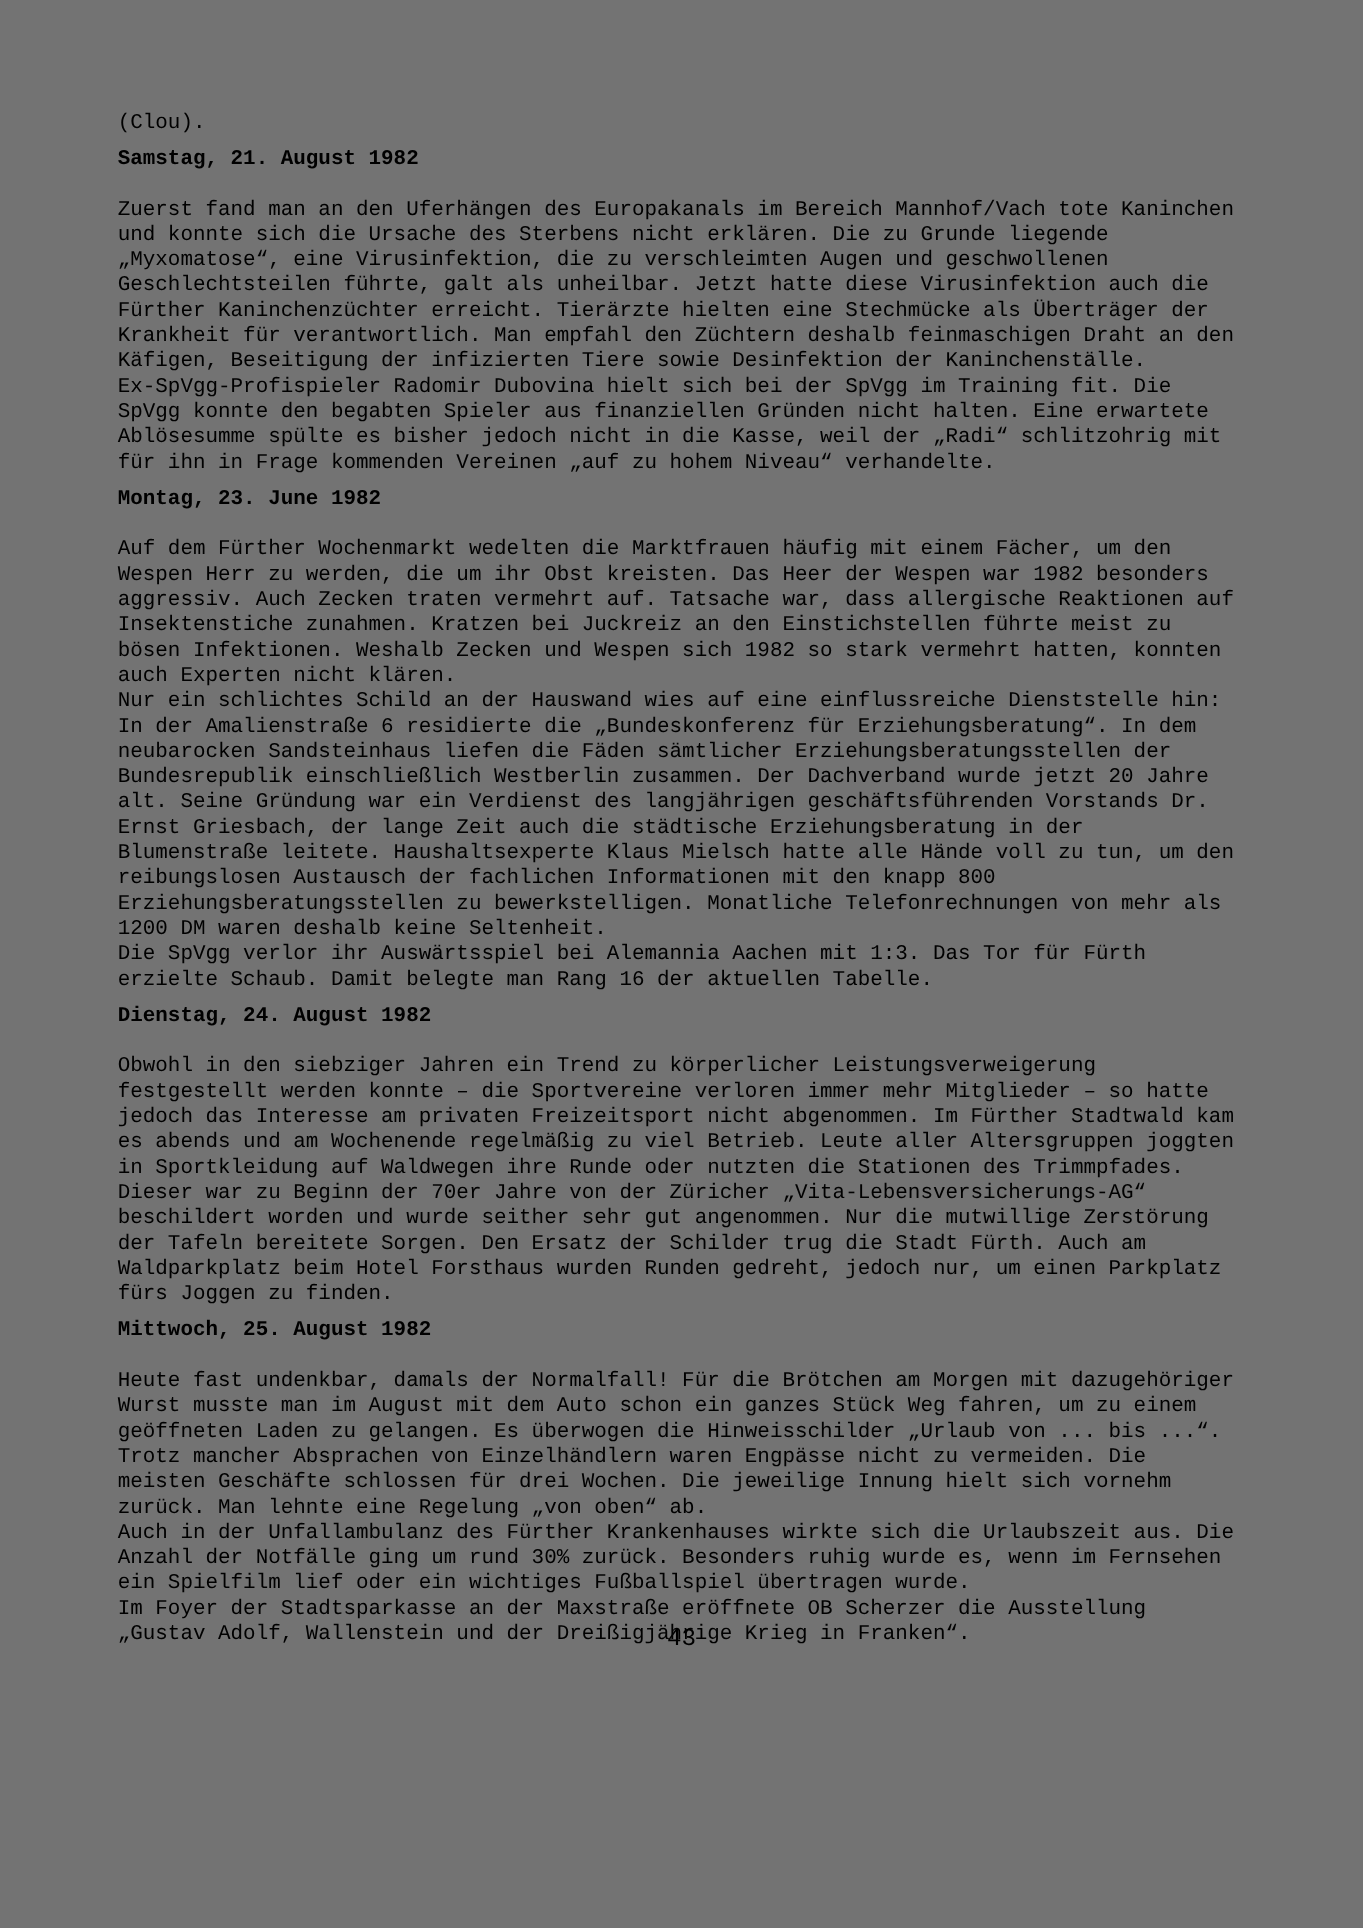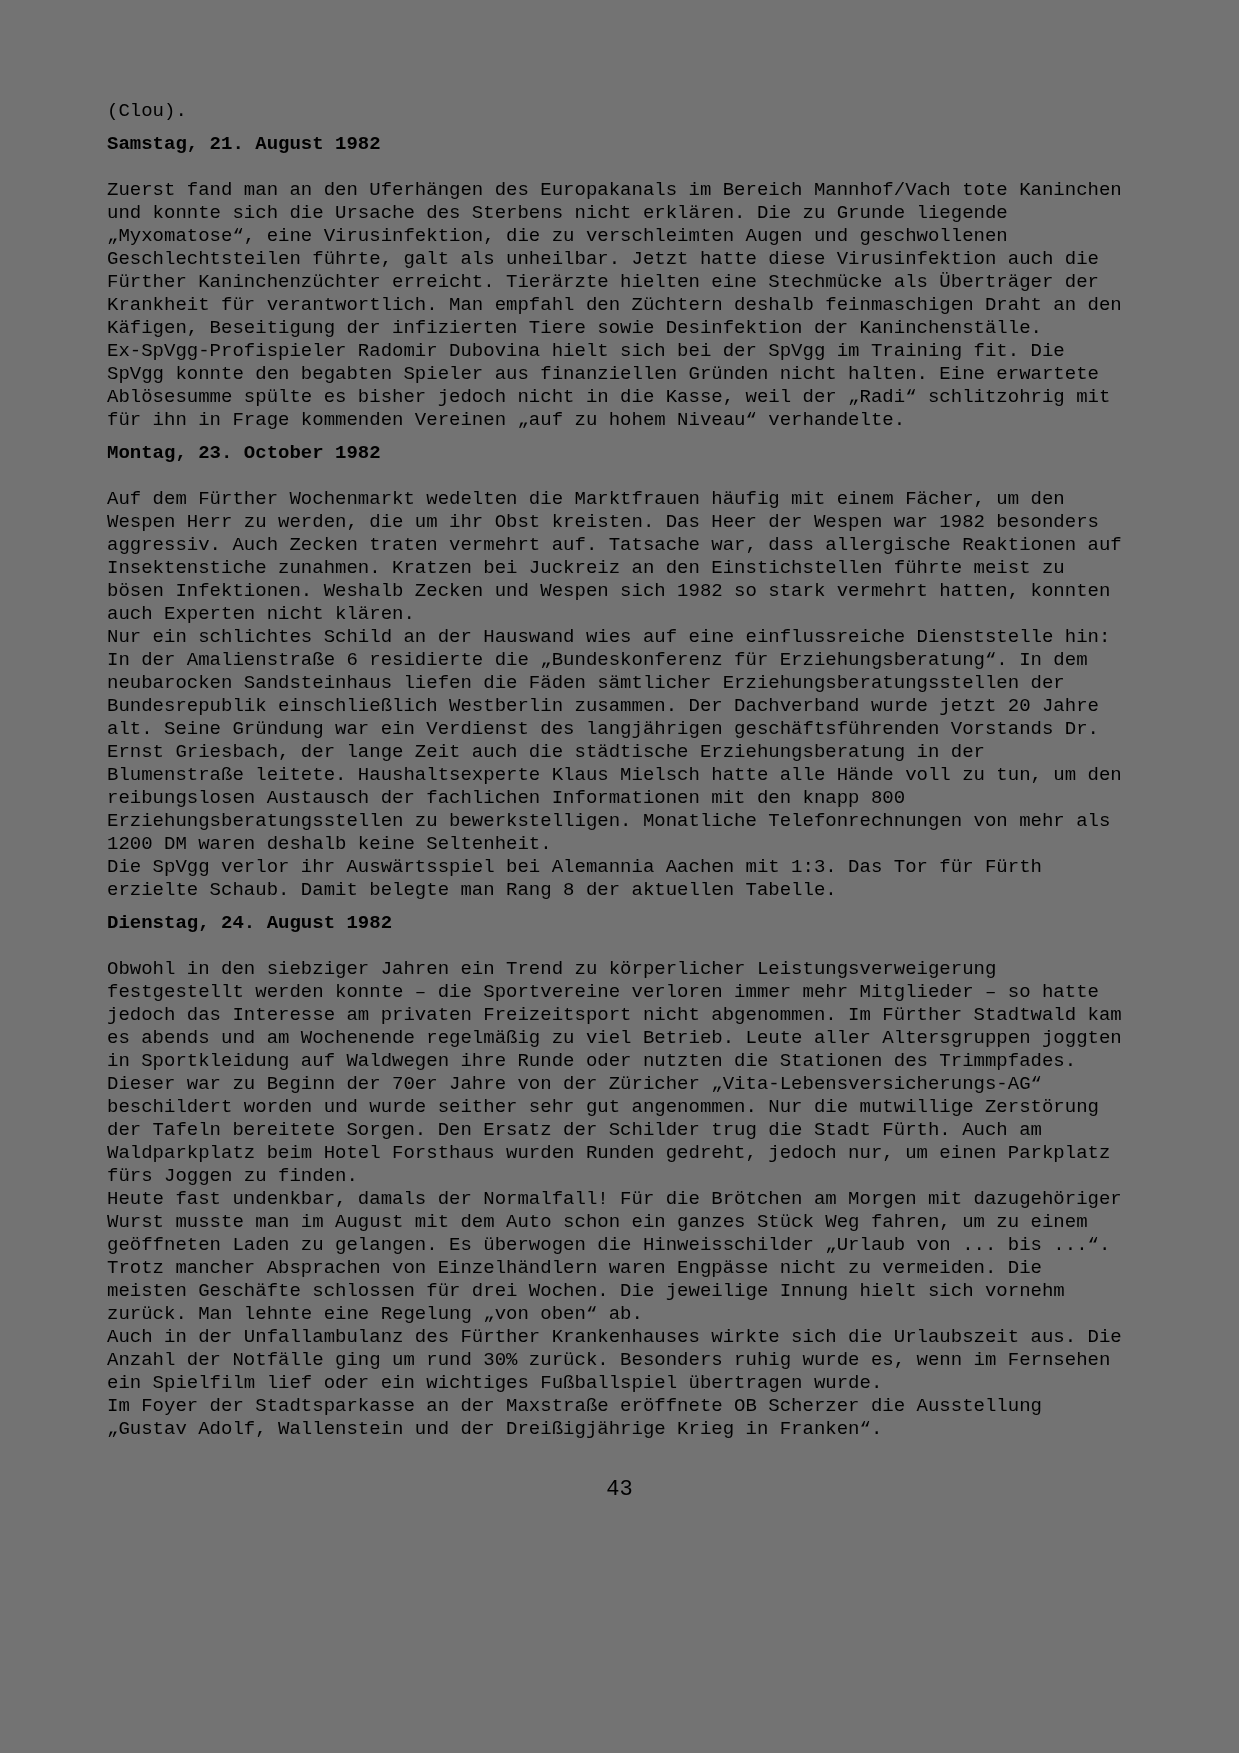--- a/index.html
+++ b/index.html
@@ -56,32 +56,33 @@
 
     <p class="para intro">(Clou).</p>
 
     <section>
       <h2 class="heading">Samstag, 21. August 1982</h2>
       <p class="para">Zuerst fand man an den Uferhängen des Europakanals im Bereich Mannhof/Vach tote Kaninchen und konnte sich die Ursache des Sterbens nicht erklären. Die zu Grunde liegende „Myxomatose“, eine Virusinfektion, die zu verschleimten Augen und geschwollenen Geschlechtsteilen führte, galt als unheilbar. Jetzt hatte diese Virusinfektion auch die Fürther Kaninchenzüchter erreicht. Tierärzte hielten eine Stechmücke als Überträger der Krankheit für verantwortlich. Man empfahl den Züchtern deshalb feinmaschigen Draht an den Käfigen, Beseitigung der infizierten Tiere sowie Desinfektion der Kaninchenställe.</p>
       <p class="para">Ex-SpVgg-Profispieler Radomir Dubovina hielt sich bei der SpVgg im Training fit. Die SpVgg konnte den begabten Spieler aus finanziellen Gründen nicht halten. Eine erwartete Ablösesumme spülte es bisher jedoch nicht in die Kasse, weil der „Radi“ schlitzohrig mit für ihn in Frage kommenden Vereinen „auf zu hohem Niveau“ verhandelte.</p>
     </section>
 
     <section>
-      <h2 class="heading">Montag, 23. October 1982</h2>
+      <h2 class="heading">Montag, 23. June 1982</h2>
       <p class="para">Auf dem Fürther Wochenmarkt wedelten die Marktfrauen häufig mit einem Fächer, um den Wespen Herr zu werden, die um ihr Obst kreisten. Das Heer der Wespen war 1982 besonders aggressiv. Auch Zecken traten vermehrt auf. Tatsache war, dass allergische Reaktionen auf Insektenstiche zunahmen. Kratzen bei Juckreiz an den Einstichstellen führte meist zu bösen Infektionen. Weshalb Zecken und Wespen sich 1982 so stark vermehrt hatten, konnten auch Experten nicht klären.</p>
       <p class="para">Nur ein schlichtes Schild an der Hauswand wies auf eine einflussreiche Dienststelle hin: In der Amalienstraße 6 residierte die „Bundeskonferenz für Erziehungsberatung“. In dem neubarocken Sandsteinhaus liefen die Fäden sämtlicher Erziehungsberatungsstellen der Bundesrepublik einschließlich Westberlin zusammen. Der Dachverband wurde jetzt 20 Jahre alt. Seine Gründung war ein Verdienst des langjährigen geschäftsführenden Vorstands Dr. Ernst Griesbach, der lange Zeit auch die städtische Erziehungsberatung in der Blumenstraße leitete. Haushaltsexperte Klaus Mielsch hatte alle Hände voll zu tun, um den reibungslosen Austausch der fachlichen Informationen mit den knapp 800 Erziehungsberatungsstellen zu bewerkstelligen. Monatliche Telefonrechnungen von mehr als 1200 DM waren deshalb keine Seltenheit.</p>
-      <p class="para">Die SpVgg verlor ihr Auswärtsspiel bei Alemannia Aachen mit 1:3. Das Tor für Fürth erzielte Schaub. Damit belegte man Rang 8 der aktuellen Tabelle.</p>
+      <p class="para">Die SpVgg verlor ihr Auswärtsspiel bei Alemannia Aachen mit 1:3. Das Tor für Fürth erzielte Schaub. Damit belegte man Rang 16 der aktuellen Tabelle.</p>
     </section>
 
     <section>
       <h2 class="heading">Dienstag, 24. August 1982</h2>
       <p class="para">Obwohl in den siebziger Jahren ein Trend zu körperlicher Leistungsverweigerung festgestellt werden konnte – die Sportvereine verloren immer mehr Mitglieder – so hatte jedoch das Interesse am privaten Freizeitsport nicht abgenommen. Im Fürther Stadtwald kam es abends und am Wochenende regelmäßig zu viel Betrieb. Leute aller Altersgruppen joggten in Sportkleidung auf Waldwegen ihre Runde oder nutzten die Stationen des Trimmpfades. Dieser war zu Beginn der 70er Jahre von der Züricher „Vita-Lebensversicherungs-AG“ beschildert worden und wurde seither sehr gut angenommen. Nur die mutwillige Zerstörung der Tafeln bereitete Sorgen. Den Ersatz der Schilder trug die Stadt Fürth. Auch am Waldparkplatz beim Hotel Forsthaus wurden Runden gedreht, jedoch nur, um einen Parkplatz fürs Joggen zu finden.</p>
     </section>
 
     <section>
+      <h2 class="heading">Mittwoch, 25. August 1982</h2>
       <p class="para">Heute fast undenkbar, damals der Normalfall! Für die Brötchen am Morgen mit dazugehöriger Wurst musste man im August mit dem Auto schon ein ganzes Stück Weg fahren, um zu einem geöffneten Laden zu gelangen. Es überwogen die Hinweisschilder „Urlaub von ... bis ...“. Trotz mancher Absprachen von Einzelhändlern waren Engpässe nicht zu vermeiden. Die meisten Geschäfte schlossen für drei Wochen. Die jeweilige Innung hielt sich vornehm zurück. Man lehnte eine Regelung „von oben“ ab.</p>
       <p class="para">Auch in der Unfallambulanz des Fürther Krankenhauses wirkte sich die Urlaubszeit aus. Die Anzahl der Notfälle ging um rund 30% zurück. Besonders ruhig wurde es, wenn im Fernsehen ein Spielfilm lief oder ein wichtiges Fußballspiel übertragen wurde.</p>
       <p class="para">Im Foyer der Stadtsparkasse an der Maxstraße eröffnete OB Scherzer die Ausstellung „Gustav Adolf, Wallenstein und der Dreißigjährige Krieg in Franken“.</p>
     </section>
 
   </div>
 
   <div class="page-number">43</div>
 </div>
 

